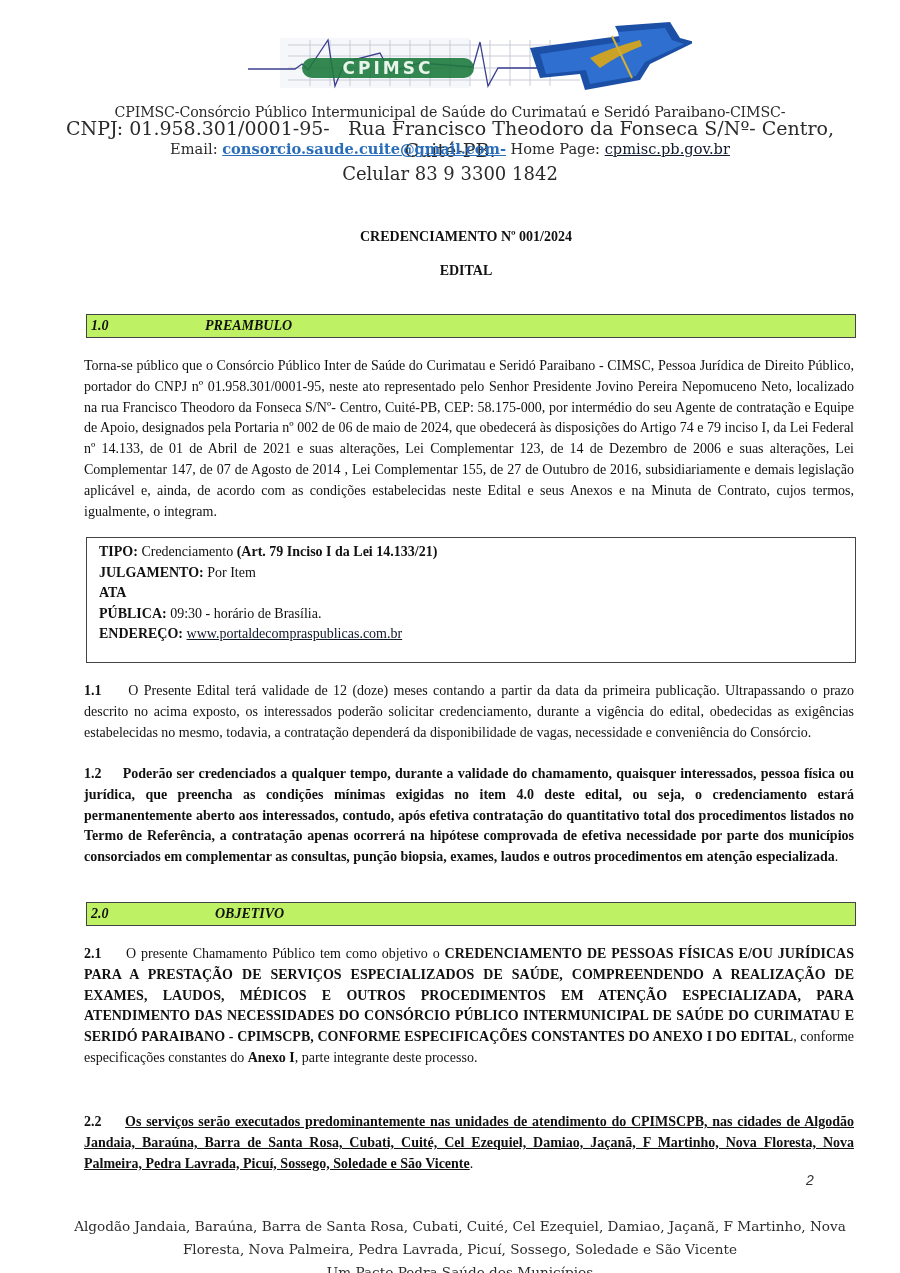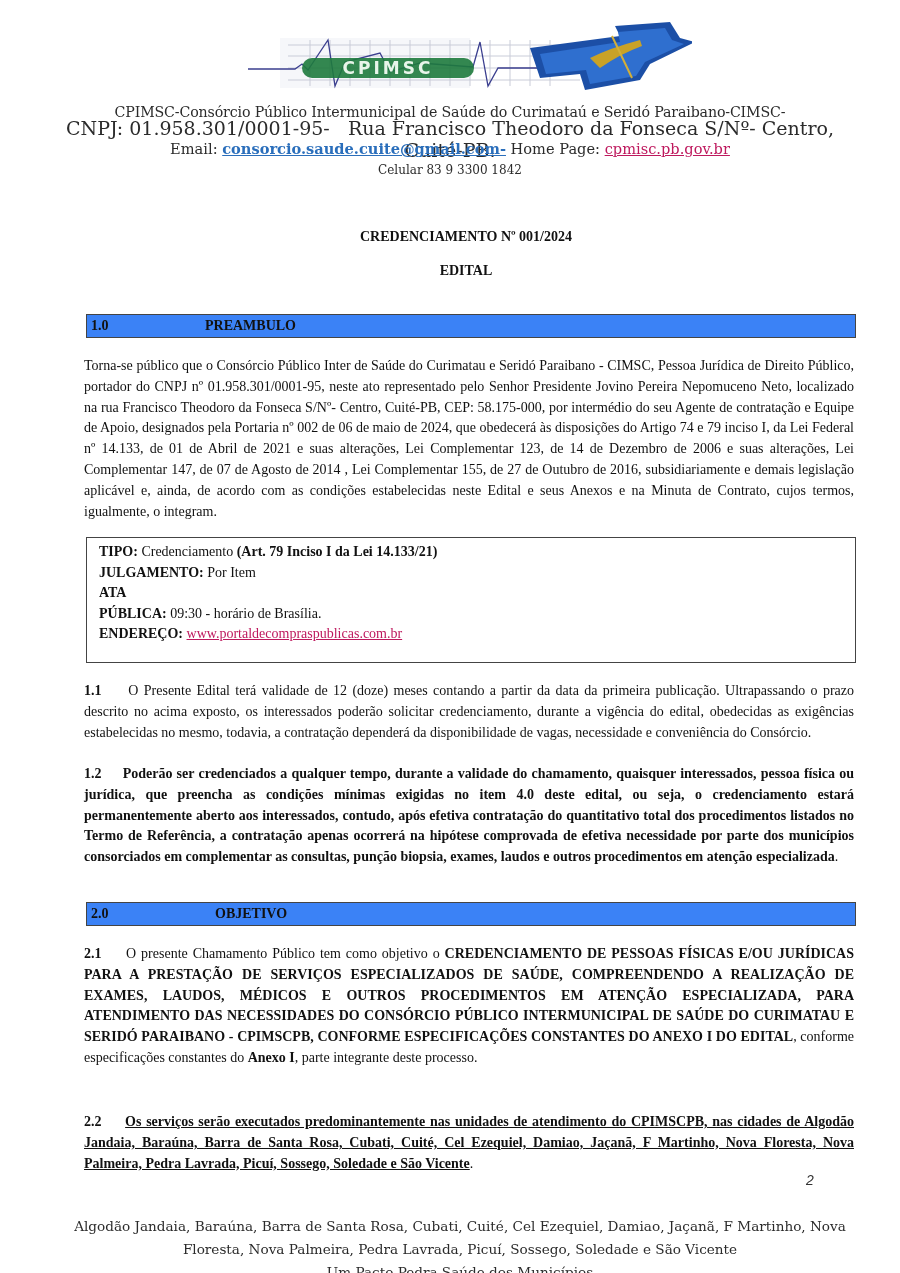--- a/index.html
+++ b/index.html
@@ -6,27 +6,27 @@
   html, body { width: 900px; height: 1273px; background: #ffffff; overflow: hidden; }
   body { position: relative; font-family: "Liberation Serif", serif; color: #111; }
   .abs { position: absolute; }
 
   
   .logo { left: 240px; top: 18px; width: 452px; height: 72px; }
   .hdr { left: 60px; width: 780px; text-align: center; font-family: "DejaVu Serif", serif; color: #2b2b2b; }
   .hdr1 { top: 104px; font-size: 14.2px; letter-spacing: -0.15px; }
   .hdr2 { top: 117px; font-size: 19px; }
   .hdr3 { top: 140px; font-size: 14.6px; }
-  .hdr4 { top: 163px; font-size: 12px; }
-  .link { color: #be185d; text-decoration: underline; }
+  .hdr4 { top: 163px; font-size: 18px; }
+  .link { color: #0f172a; text-decoration: underline; }
   .link-b { color: #2a6ebb; text-decoration: underline; font-weight: bold; }
 
   .title { left: 0; width: 932px; text-align: center; font-weight: bold; font-size: 14px; }
 
-  .secbar { left: 86px; width: 770px; height: 24px; background: #3b82f6; border: 1px solid #444; font-weight: bold; font-size: 14px; line-height: 22px; }
+  .secbar { left: 86px; width: 770px; height: 24px; background: #bef264; border: 1px solid #444; font-weight: bold; font-size: 14px; line-height: 22px; font-style: italic; }
   .secbar .num { position: absolute; left: 4px; }
   .secbar .lbl { position: absolute; }
 
   .para { left: 84px; width: 770px; font-size: 14px; line-height: 20.8px; text-align: justify; }
   .para b { font-weight: bold; }
 
   .box { left: 86px; width: 770px; height: 126px; border: 1px solid #444; padding: 4px 12px; font-size: 14px; line-height: 20.6px; }
 
   .u { text-decoration: underline; }
 

